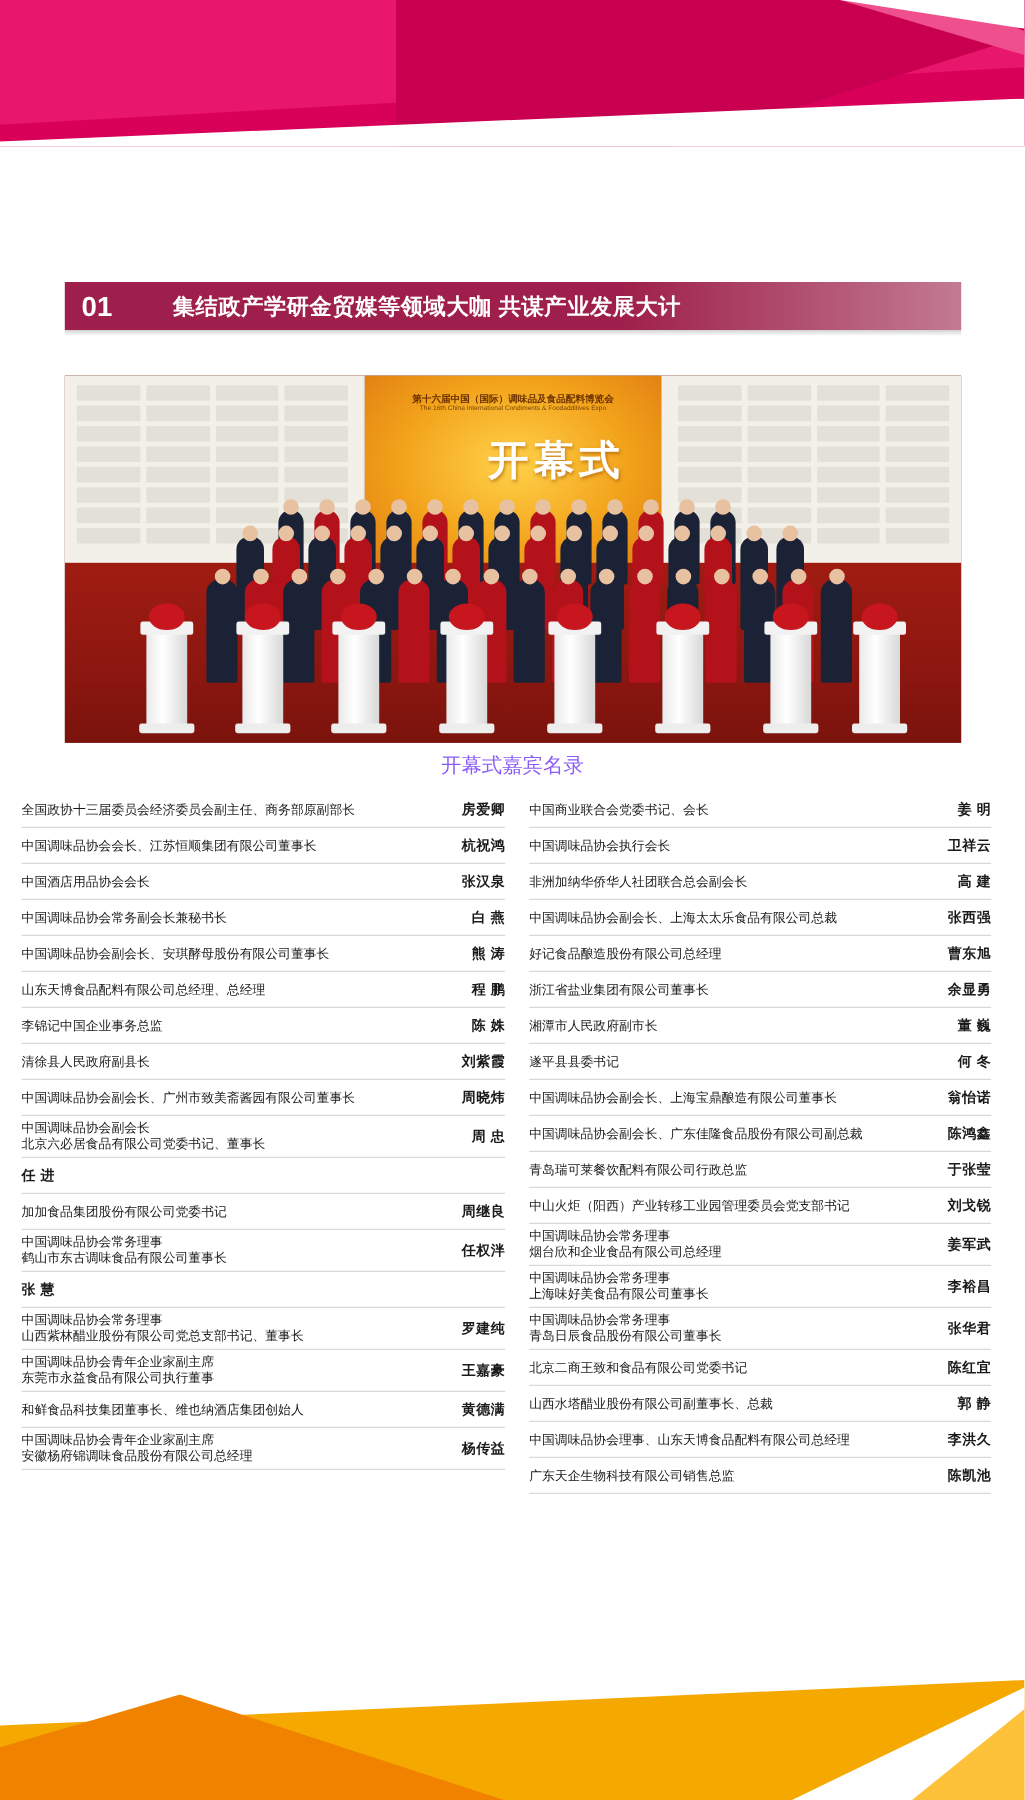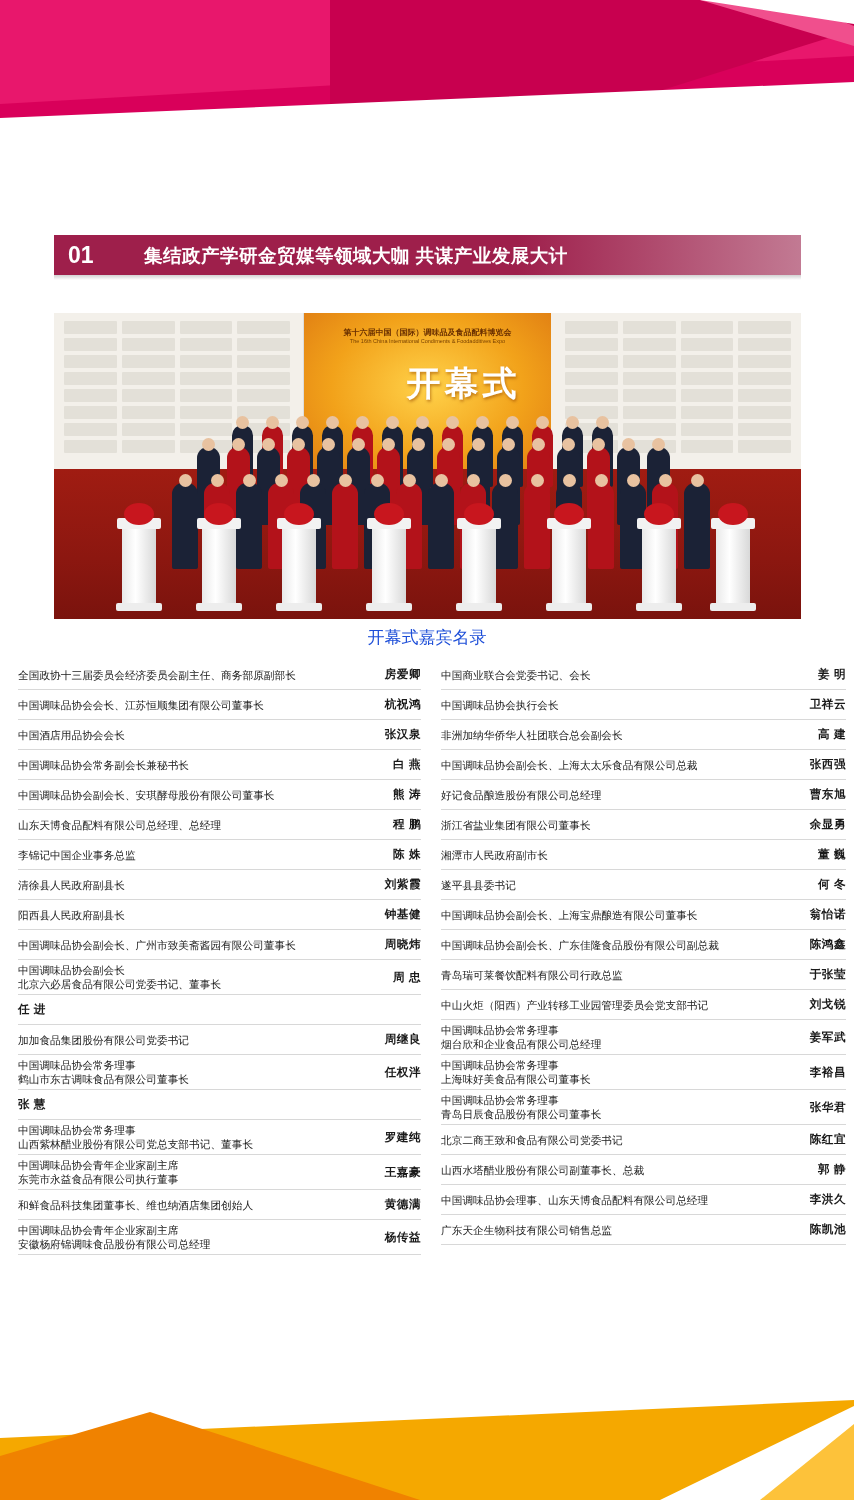--- a/index.html
+++ b/index.html
@@ -212,28 +212,28 @@
     width: 46px; height: 8px; background: #ededed; border-radius: 2px;
   }
   .photo .pillars .ball {
     position: absolute; bottom: 80px; width: 30px; height: 22px;
     background: #c8161e; border-radius: 50%;
   }
 
   
   .list-title {
     position: absolute; top: 626px; left: 0; width: 854px;
-    text-align: center; font-size: 17px; color: #1d4ed8;
+    text-align: center; font-size: 17px; color: #8b5cf6;
   }
   .columns {
     position: absolute; top: 660px; left: 0; width: 854px;
     display: flex;
   }
   .col-left  { width: 427px; padding-left: 18px; padding-right: 6px; }
-  .col-right { width: 427px; padding-left: 14px; padding-right: 8px; }
+  .col-right { width: 427px; padding-left: 14px; padding-right: 28px; }
 
   .row {
     display: flex; align-items: center; justify-content: space-between;
     min-height: 30px;
     border-bottom: 1px solid #d8d8d8;
     padding: 3px 0;
     gap: 8px;
   }
   .row:last-child { border-bottom: 1px solid #d8d8d8; }
   .row .org {
@@ -465,26 +465,20 @@
           <div class="nm">陈  姝</div>
         </div>
         <div class="row">
           <div class="org">
             <span class="ln">清徐县人民政府副县长</span>
           </div>
           <div class="nm">刘紫霞</div>
         </div>
         <div class="row">
           <div class="org">
-            <span class="ln">阳西县人民政府副县长</span>
-          </div>
-          <div class="nm">钟基健</div>
-        </div>
-        <div class="row">
-          <div class="org">
             <span class="ln">中国调味品协会副会长、广州市致美斋酱园有限公司董事长</span>
           </div>
           <div class="nm">周晓炜</div>
         </div>
         <div class="row">
           <div class="org">
             <span class="ln">中国调味品协会副会长</span>
             <span class="ln">北京六必居食品有限公司党委书记、董事长</span>
           </div>
           <div class="nm">周  忠</div>

